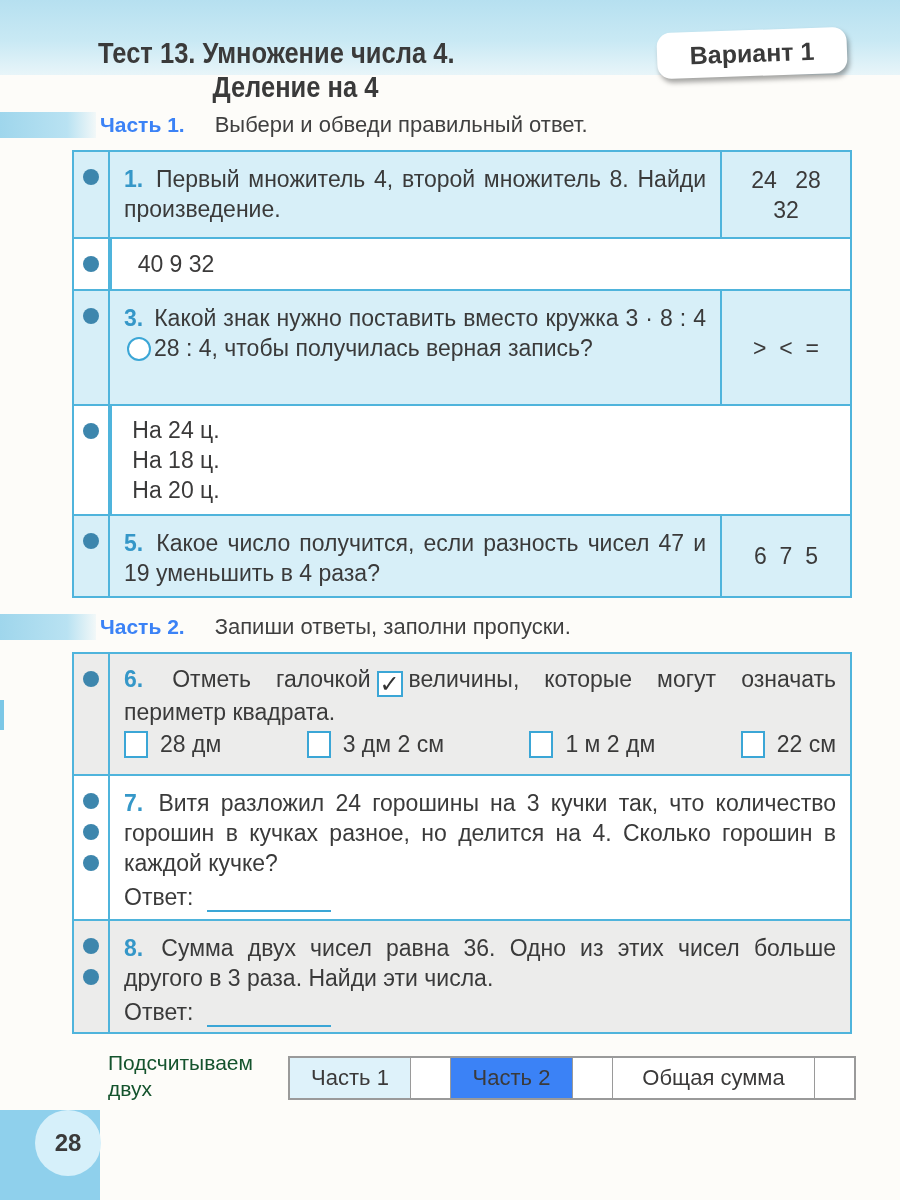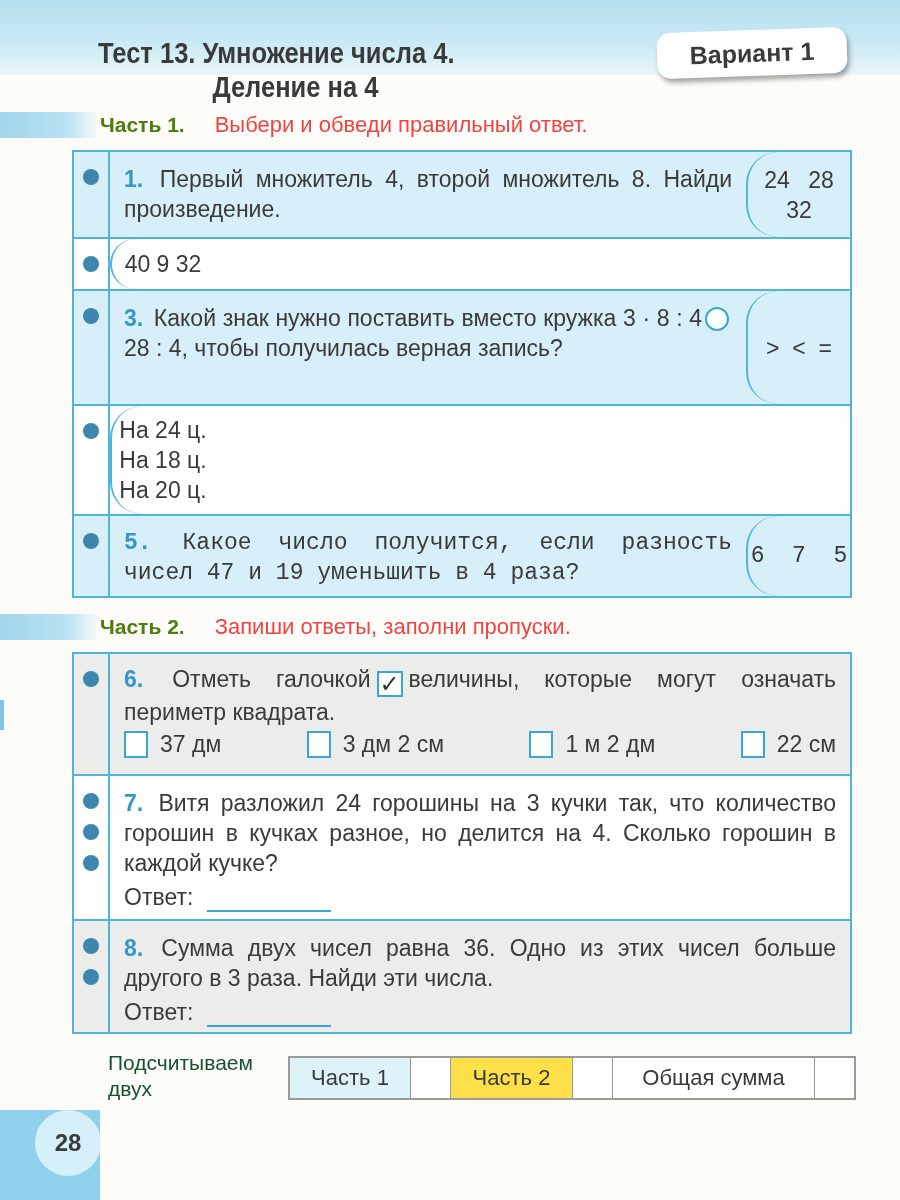--- a/index.html
+++ b/index.html
@@ -25,45 +25,45 @@
     transform: rotate(-2deg);
   }
   .part-header {
     position: absolute; left: 0; height: 30px; display: flex; align-items: center;
     font-size: 22px; white-space: nowrap;
   }
   .part-header .bar {
     width: 96px; height: 26px; margin-right: 4px;
     background: linear-gradient(90deg, #9fd6ec 0%, #b9e2f2 70%, rgba(200,232,245,0.2) 100%);
   }
-  .part-header .label { color: #4d7c0f; font-weight: bold; margin-right: 30px; font-size: 21px; }
-  .part-header .instr { color: #ef4444; }
+  .part-header .label { color: #3b82f6; font-weight: bold; margin-right: 30px; font-size: 21px; }
+  .part-header .instr { color: #404040; }
 
   .tbl {
     position: absolute; left: 72px; width: 780px;
     border: 2px solid #4fb4dc; background: #fff;
   }
   .row { position: relative; display: flex; border-top: 2px solid #4fb4dc; }
   .row:first-child { border-top: none; }
   .row.blue { background: #d7eff8; }
   .row.gray { background: #ececeb; }
   .row .dots {
     width: 36px; border-right: 2px solid #4fb4dc; flex-shrink: 0;
     display: flex; flex-direction: column; align-items: center; padding-top: 17px; gap: 15px;
   }
   .dot { width: 16px; height: 16px; border-radius: 50%; background: #3d86ad; }
   .row .q {
     flex: 1; padding: 12px 14px 10px 14px; font-size: 23px; line-height: 30px; color: #3a3a3a;
     text-align: justify;
   }
   .row .q .num { color: #3597c8; font-weight: bold; margin-right: 4px; }
   .row .ans {
-    width: 104px; border-left: 2px solid #4fb4dc; flex-shrink: 0;
+    width: 130px; border-left: 2px solid #4fb4dc; flex-shrink: 0;
     font-size: 23px; line-height: 30px; display: flex; flex-direction: column;
-    align-items: center; justify-content: center; text-align: center; padding: 6px 4px; border-radius: 32px;
+    align-items: center; justify-content: center; text-align: center; padding: 6px 4px;
   }
   .circle-inline {
     display: inline-block; width: 24px; height: 24px; border: 2px solid #3ba6d6; border-radius: 50%;
     vertical-align: -5px; margin: 0 3px; background: #fff;
   }
   .check-box {
     display: inline-block; width: 26px; height: 26px; border: 2px solid #3ba6d6; background: #fff;
     vertical-align: -5px; margin: 0 6px; font-size: 24px; line-height: 22px; text-align: center; color: #333;
   }
   .options { display: flex; justify-content: space-between; margin-top: 2px; }
@@ -151,21 +151,21 @@
     <div class="dots">
         <span class="dot"></span>
       </div>
     <div class="ans">
       <span>На 24 ц.</span>
       <span>На 18 ц.</span>
       <span>На 20 ц.</span>
     </div>
   </div>
 
-  <div class="row blue" style="height:82px;font-family:Liberation Mono, monospace;">
+  <div class="row blue" style="height:82px;">
     <div class="dots">
         <span class="dot"></span>
       </div>
     <div class="q">
       <span class="num">5.</span>
       <span>Какое число получится, если разность чисел 47 и 19 уменьшить в 4 раза?</span>
     </div>
     <div class="ans">
       <span style="white-space:pre;">6  7  5</span>
     </div>
@@ -182,21 +182,21 @@
   <div class="row gray" style="height:120px;">
     <div class="dots">
         <span class="dot"></span>
       </div>
     <div class="q" style="padding-top:10px;">
       <span class="num">6.</span>
       <span>Отметь галочкой</span><span class="check-box">✓</span><span>величины, которые могут означать периметр квадрата.</span>
       <div class="options">
         <label class="opt">
             <span class="box"></span>
-            <span>37 дм</span>
+            <span>28 дм</span>
           </label>
         <label class="opt">
             <span class="box"></span>
             <span>3 дм 2 см</span>
           </label>
         <label class="opt">
             <span class="box"></span>
             <span>1 м 2 дм</span>
           </label>
         <label class="opt">
@@ -239,20 +239,20 @@
   </div>
 </div>
 
 <div class="score-label">
   <div>Подсчитываем</div>
   <div>двух</div>
 </div>
 <div class="score-table">
   <div class="cell" style="width:120px;background:#def2fa;">Часть 1</div>
   <div class="cell" style="width:40px;background:#fff;"></div>
-  <div class="cell" style="width:122px;background:#fde047;">Часть 2</div>
+  <div class="cell" style="width:122px;background:#3b82f6;">Часть 2</div>
   <div class="cell" style="width:40px;background:#fff;"></div>
   <div class="cell" style="width:202px;background:#fff;">Общая сумма</div>
   <div class="cell" style="width:40px;background:#fff;"></div>
 </div>
 
 <div class="page-tab"></div>
 <div class="page-num">28</div>
 
 </body></html>

